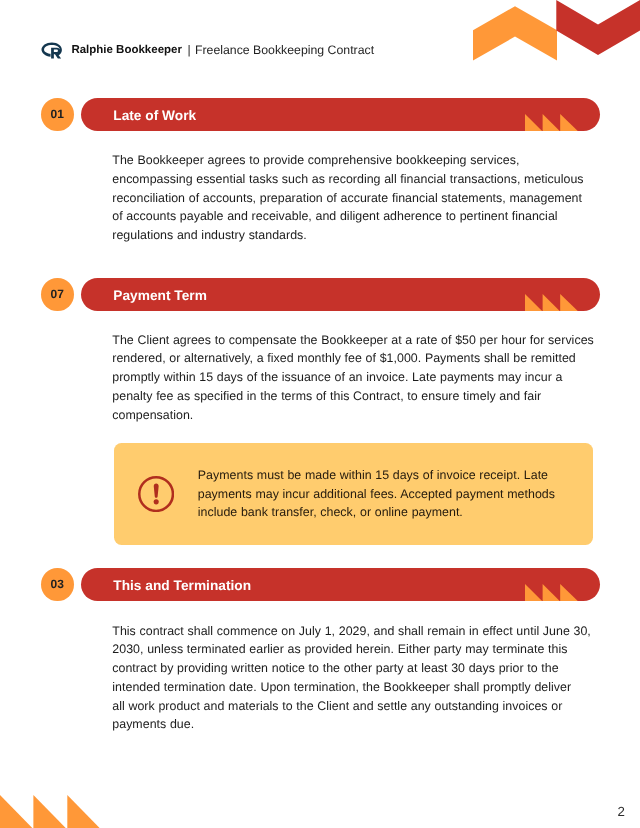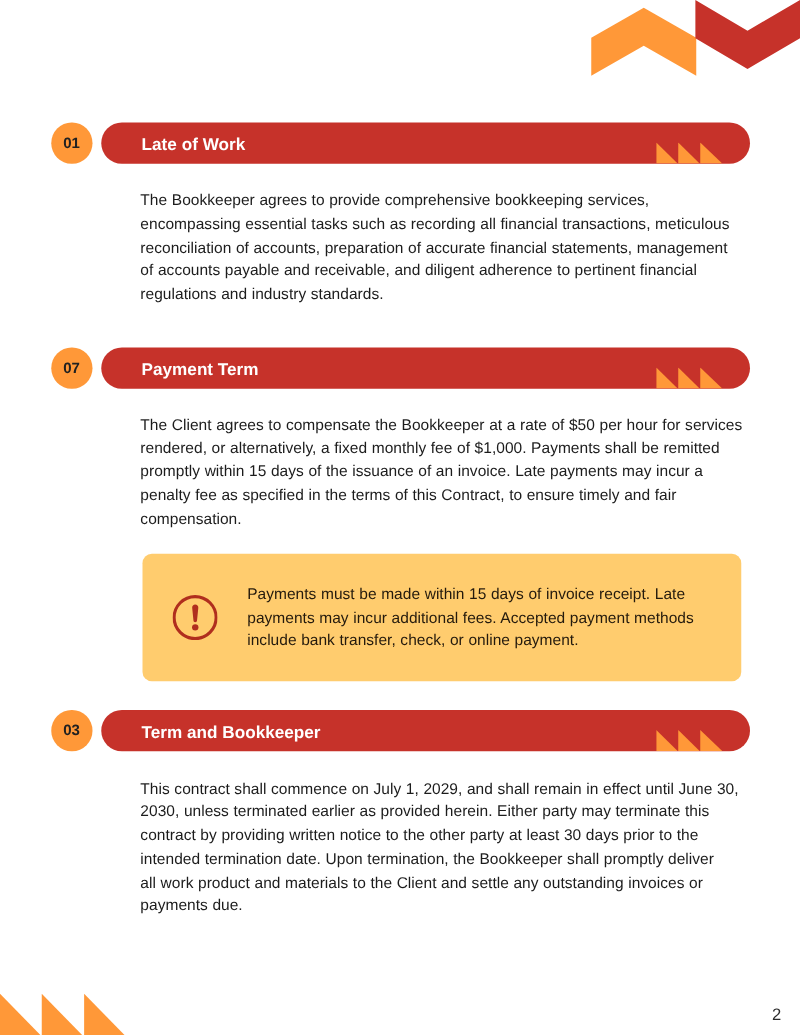--- a/index.html
+++ b/index.html
@@ -41,20 +41,31 @@
 </head>
 <body style="background: rgb(255, 255, 255);">
 
 <div class="page">
 
   <svg class="deco-top" width="170" height="62" viewBox="0 0 170 62">
     <polygon points="3,30.2 45,6.2 87,30.2 87,60.6 45,36.6 3,60.6" fill="#FF9838"></polygon>
     <polygon points="86.3,0 128,24.6 170,0 170,30.5 128,55.1 86.3,30.5" fill="#C6322A"></polygon>
   </svg>
 
+  <div class="header">
+    <span class="logo">
+      <svg width="23.3" height="19.5" viewBox="0 0 22 18">
+        <path d="M10.3 1.1C4.85 1.1 0.45 4.15 0.45 7.9c0 3.45 3.7 6.35 8.6 6.85v-2.85C5.35 11.35 2.9 9.8 2.9 7.95c0-2.4 3.3-4.35 7.4-4.35 4.1 0 7.4 1.95 7.4 4.35 0 1.4-1.1 2.65-2.85 3.45v2.85c3.05-1.2 4.9-3.4 4.9-5.95C19.75 4.15 15.75 1.1 10.3 1.1z" fill="#14374F"></path>
+        <path d="M9.55 6.1h5.35c2.05 0 3.55 1.4 3.55 3.15 0 1.4-1.0 2.55-2.5 2.95l3.05 4.2h-3.1l-2.7-4.05h-1.05v4.05H9.55V6.1zm2.6 1.75v2.3h2.5c0.8 0 1.35-0.45 1.35-1.15s-0.55-1.15-1.35-1.15h-2.5z" fill="#14374F"></path>
+      </svg>
+    </span>
+    <span class="brand">Ralphie Bookkeeper</span>
+    <span class="sep">|</span>
+    <span class="doctitle">Freelance Bookkeeping Contract</span>
+  </div>
 
   <div class="section" style="top:98px">
     <div class="num-badge">
         <span>01</span>
       </div>
     <div class="bar">
       <span class="bar-title">Late of Work</span>
       <svg class="bar-tri" width="54" height="16.9" viewBox="0 0 54 16.9">
         <polygon points="0,0 17.1,16.9 0,16.9" fill="#FF9838"></polygon>
         <polygon points="17.6,0 34.7,16.9 17.6,16.9" fill="#FF9838"></polygon>
@@ -88,21 +99,21 @@
       </svg>
     </span>
     <p class="callout-text">Payments must be made within 15 days of invoice receipt. Late payments may incur additional fees. Accepted payment methods include bank transfer, check, or online payment.</p>
   </div>
 
   <div class="section" style="top:568px">
     <div class="num-badge">
         <span>03</span>
       </div>
     <div class="bar">
-      <span class="bar-title">Term and Bookkeeper</span>
+      <span class="bar-title">This and Termination</span>
       <svg class="bar-tri" width="54" height="16.9" viewBox="0 0 54 16.9">
         <polygon points="0,0 17.1,16.9 0,16.9" fill="#FF9838"></polygon>
         <polygon points="17.6,0 34.7,16.9 17.6,16.9" fill="#FF9838"></polygon>
         <polygon points="35.2,0 52.8,16.9 35.2,16.9" fill="#FF9838"></polygon>
       </svg>
     </div>
   </div>
   <p class="body-text" style="top:621.5px">This contract shall commence on July 1, 2029, and shall remain in effect until June 30, 2030, unless terminated earlier as provided herein. Either party may terminate this contract by providing written notice to the other party at least 30 days prior to the intended termination date. Upon termination, the Bookkeeper shall promptly deliver all&nbsp;work product and materials to the Client and settle any outstanding invoices or payments due.</p>
 
   <svg class="deco-bottom" width="102" height="33" viewBox="0 0 102 33">

